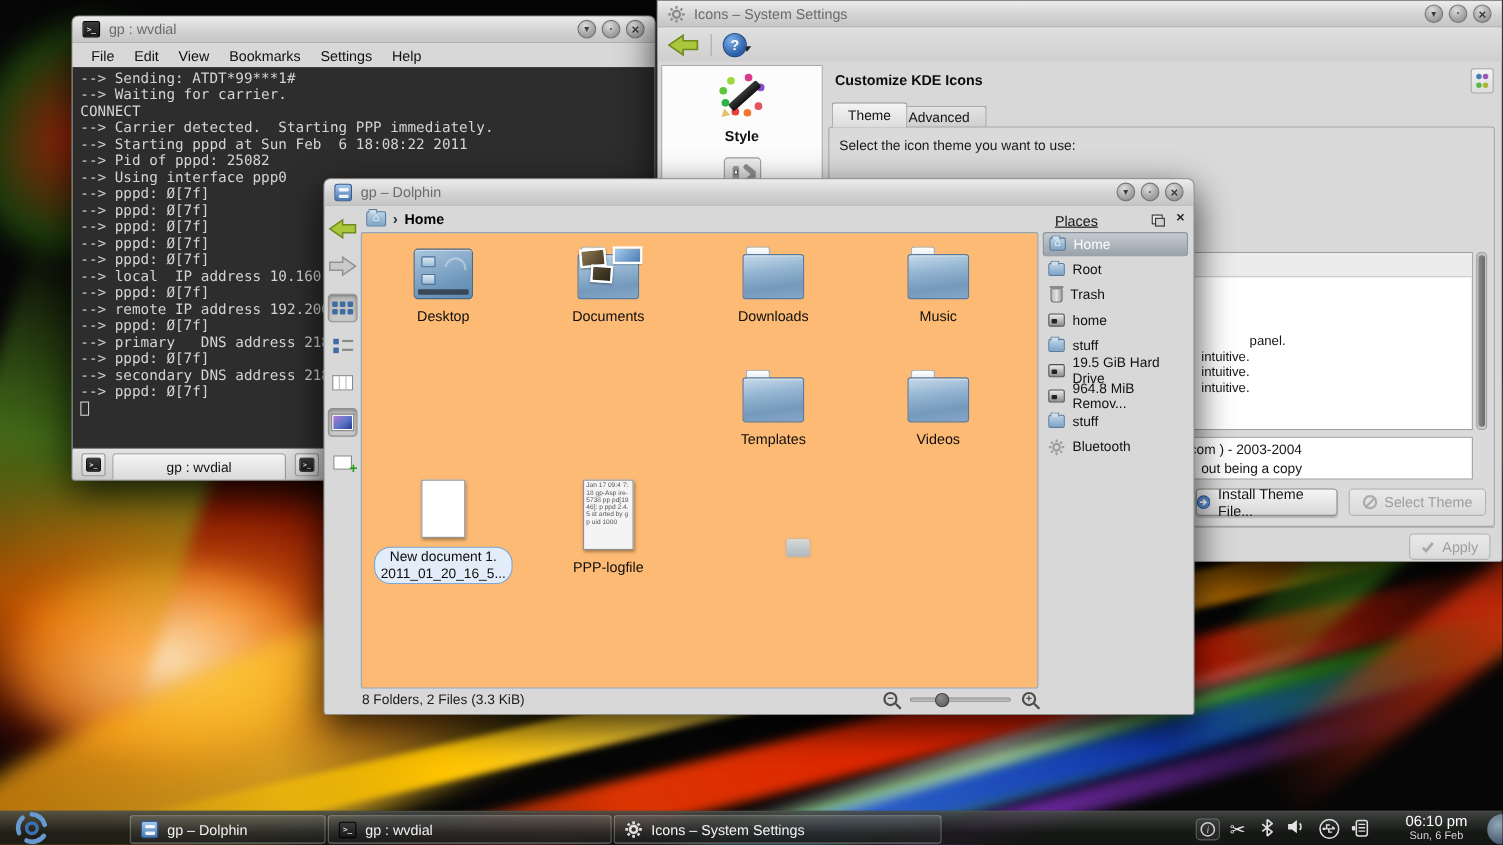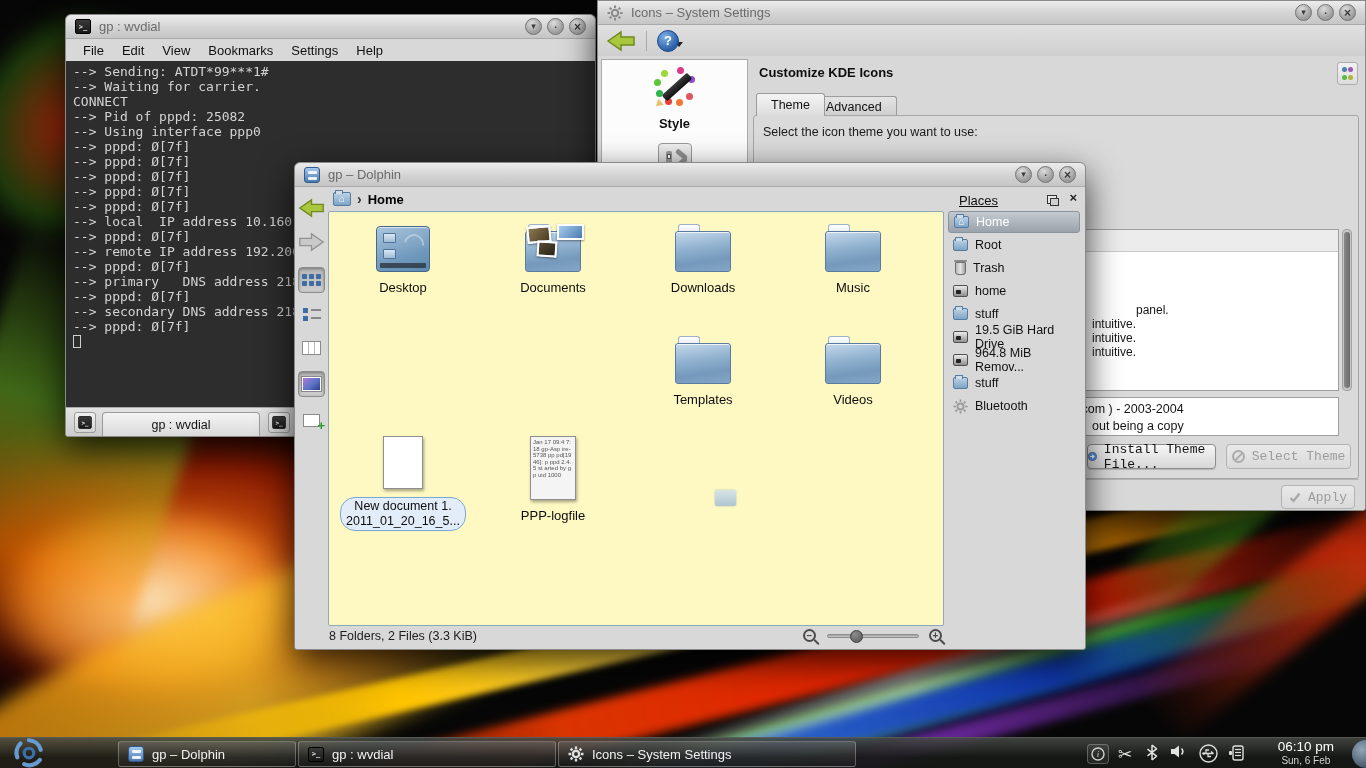--- a/index.html
+++ b/index.html
@@ -36,31 +36,31 @@
   .toolbar{display:flex;align-items:center;gap:10px;height:31px;padding:0 8px;background:linear-gradient(#e0e0e0,#cfcfcf);}
   .helpbtn{width:22px;height:22px;border-radius:50%;background:radial-gradient(circle at 35% 30%,#7db1e8,#2a5fa8 70%);border:1px solid #1d4a86;position:relative;}
   .helpbtn::after{content:"?";position:absolute;inset:0;display:flex;align-items:center;justify-content:center;color:#fff;font-weight:bold;font-size:13px;}
   .caret-dn{width:0;height:0;border-left:4px solid transparent;border-right:4px solid transparent;border-top:5px solid #222;margin-top:12px;margin-left:-4px;}
   .sidepanel{position:absolute;background:#fcfcfc;border:1px solid #ababab;}
   .tab{position:absolute;height:20px;padding:0 14px;font-size:12.5px;color:#111;border:1px solid #9c9c9c;border-bottom:none;border-radius:3px 3px 0 0;background:linear-gradient(#e4e4e4,#cecece);display:flex;align-items:center;}
   .tab.active{height:23px;background:linear-gradient(#f4f4f4,#dcdcdc);z-index:3;}
   .gbox{position:absolute;border:1px solid #a6a6a6;border-radius:3px;background:#dadada;}
   .whitebox{position:absolute;background:#fff;border:1px solid #9f9f9f;}
   .frag{position:absolute;font-size:12px;color:#161616;white-space:nowrap;}
-  .btn{position:absolute;display:flex;align-items:center;justify-content:center;gap:7px;border:1px solid #8d8d8d;border-radius:4px;background:linear-gradient(#f6f6f6,#d7d7d7);font-size:13px;color:#141414;box-shadow:0 1px 1px rgba(0,0,0,.18);font-family:Liberation Mono, monospace;}
+  .btn{position:absolute;display:flex;align-items:center;justify-content:center;gap:7px;border:1px solid #8d8d8d;border-radius:4px;background:linear-gradient(#f6f6f6,#d7d7d7);font-size:13px;color:#141414;box-shadow:0 1px 1px rgba(0,0,0,.18);}
   .btn.disabled{color:#9d9d9d;background:linear-gradient(#e9e9e9,#dadada);border-color:#b2b2b2;box-shadow:none;}
   .grid4{position:absolute;width:21px;height:23px;border:1px solid #adadad;border-radius:3px;background:linear-gradient(#f2f2f2,#ddd);}
   .grid4 i{position:absolute;width:5px;height:5px;border-radius:50%;}
   .scroll{position:absolute;width:10px;background:#c6c6c6;border:1px solid #a2a2a2;border-radius:4px;}
   .thumb{position:absolute;left:1px;right:1px;background:linear-gradient(90deg,#8a8a8a,#6a6a6a);border-radius:3px;}
 
   
   .crumb{display:flex;align-items:center;gap:6px;font-size:13px;color:#000;}
   .crumb-sep::after{content:"›";font-weight:bold;color:#333;font-size:14px;}
-  .view{position:absolute;background:#fef9c3;border:1px solid #93a7bb;border-radius:2px;}
+  .view{position:absolute;background:#fdba74;border:1px solid #93a7bb;border-radius:2px;}
   .cell{position:absolute;width:140px;display:flex;flex-direction:column;align-items:center;}
   .cell .lbl{margin-top:8px;font-size:13px;color:#0d0d0d;text-align:center;line-height:15px;}
   .fold{position:relative;width:56px;height:48px;}
   .fold .ftab{position:absolute;top:0;left:3px;width:22px;height:10px;background:linear-gradient(#fff,#e2e9ef);border:1px solid #9db2c6;border-bottom:none;border-radius:3px 3px 0 0;}
   .fold .fbody{position:absolute;top:7px;left:0;width:56px;height:41px;background:linear-gradient(172deg,#c6d9ea 0%,#93b4d1 38%,#7499bc 72%,#85a7c7 100%);border:1px solid #587ba0;border-radius:3px;box-shadow:inset 0 1px 0 rgba(255,255,255,.75);}
   .ph{position:absolute;border:2px solid #fff;box-shadow:0 1px 2px rgba(0,0,0,.45);z-index:2;}
   .desk{position:relative;width:54px;height:46px;margin-top:2px;border-radius:4px;border:1px solid #47688c;background:linear-gradient(160deg,#abc6dd,#6e97bb 68%,#5f8ab1);box-shadow:inset 0 1px 0 rgba(255,255,255,.6);}
   .desk .mf{position:absolute;left:6px;width:13px;height:10px;background:linear-gradient(#dce8f2,#9fbcd6);border:1px solid #4e739a;border-radius:1px;}
   .desk .bar{position:absolute;left:3px;right:3px;bottom:3px;height:5px;background:#2f3b46;opacity:.85;border-radius:1px;}
   .desk .swirl{position:absolute;right:5px;top:7px;width:20px;height:20px;border:2px solid rgba(255,255,255,.35);border-left-color:transparent;border-bottom-color:transparent;border-radius:50%;transform:rotate(-35deg);}
@@ -135,20 +135,22 @@
     <span>Edit</span>
     <span>View</span>
     <span>Bookmarks</span>
     <span>Settings</span>
     <span>Help</span>
   </div>
   <div class="term" style="top:46px;height:348px;">
     <div class="tline">--&gt; Sending: ATDT*99***1#</div>
     <div class="tline">--&gt; Waiting for carrier.</div>
     <div class="tline">CONNECT</div>
+    <div class="tline">--&gt; Carrier detected.  Starting PPP immediately.</div>
+    <div class="tline">--&gt; Starting pppd at Sun Feb  6 18:08:22 2011</div>
     <div class="tline">--&gt; Pid of pppd: 25082</div>
     <div class="tline">--&gt; Using interface ppp0</div>
     <div class="tline">--&gt; pppd: Ø[7f]</div>
     <div class="tline">--&gt; pppd: Ø[7f]</div>
     <div class="tline">--&gt; pppd: Ø[7f]</div>
     <div class="tline">--&gt; pppd: Ø[7f]</div>
     <div class="tline">--&gt; pppd: Ø[7f]</div>
     <div class="tline">--&gt; local  IP address 10.160.35.</div>
     <div class="tline">--&gt; pppd: Ø[7f]</div>
     <div class="tline">--&gt; remote IP address 192.200.1.</div>

